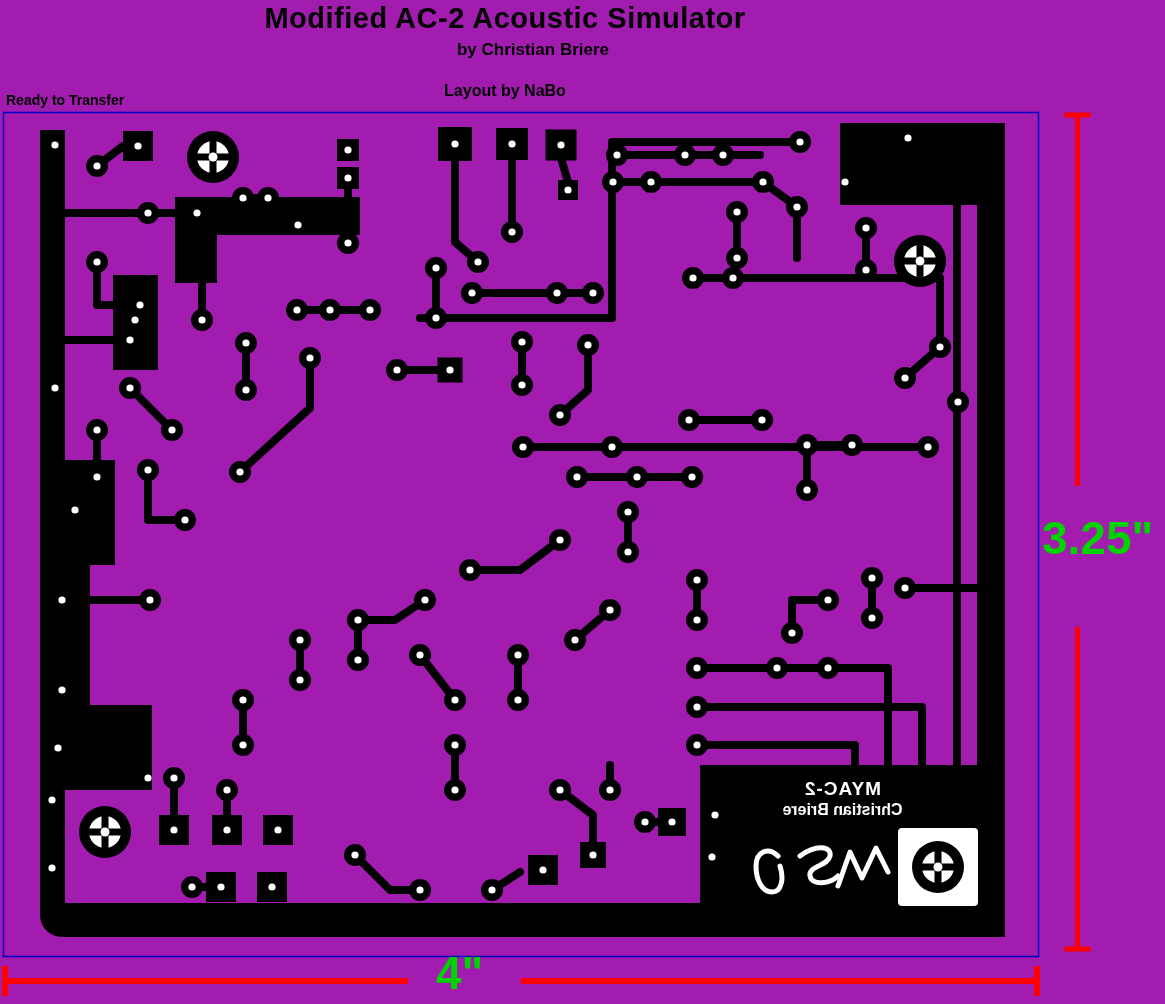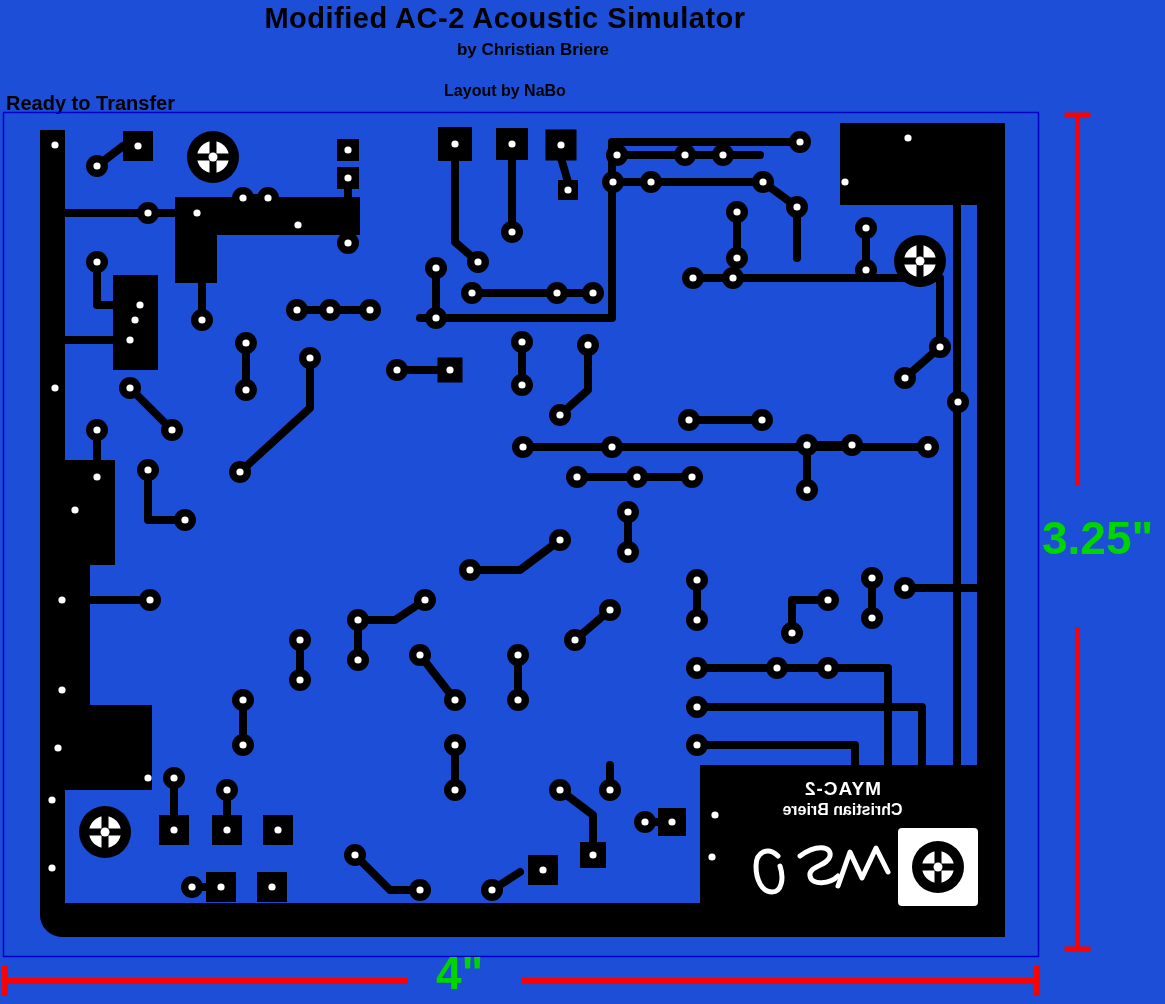--- a/index.html
+++ b/index.html
@@ -1,22 +1,22 @@
 <!DOCTYPE html>
 <html><head>
 <meta charset="utf-8">
 <style>
   html,body{margin:0;padding:0;background:#fff;}
-  #page{position:relative;width:1165px;height:1004px;background:#1d4ed8;overflow:hidden;
+  #page{position:relative;width:1165px;height:1004px;background:#a21caf;overflow:hidden;
         font-family:"Liberation Sans", sans-serif;}
   .hdr{position:absolute;left:0;width:1010px;text-align:center;color:#000;}
   #title{top:2px;font-size:29px;font-weight:bold;letter-spacing:0.5px;}
   #byline{top:40px;font-size:17px;font-weight:bold;display:flex;justify-content:center;gap:32px;margin-left:28px;}
   #credit{top:82px;font-size:16px;font-weight:bold;}
-  #status{position:absolute;left:6px;top:92px;font-size:20px;font-weight:bold;color:#000;}
+  #status{position:absolute;left:6px;top:92px;font-size:14px;font-weight:bold;color:#000;}
   #board-svg{position:absolute;left:0;top:0;}
   .dim-label{position:absolute;font-size:46px;font-weight:bold;line-height:1;}
   #vdim-label{left:1042px;top:515px;}
   #hdim-label{left:436px;top:950px;}
   #silk{position:absolute;left:700px;top:779px;width:285px;text-align:center;color:#fff;
         transform:scaleX(-1);}
   #silk .l1{font-size:19px;font-weight:bold;letter-spacing:1px;line-height:1.1;}
   #silk .l2{font-size:16px;font-weight:bold;line-height:1.2;}
 </style>
 </head>

